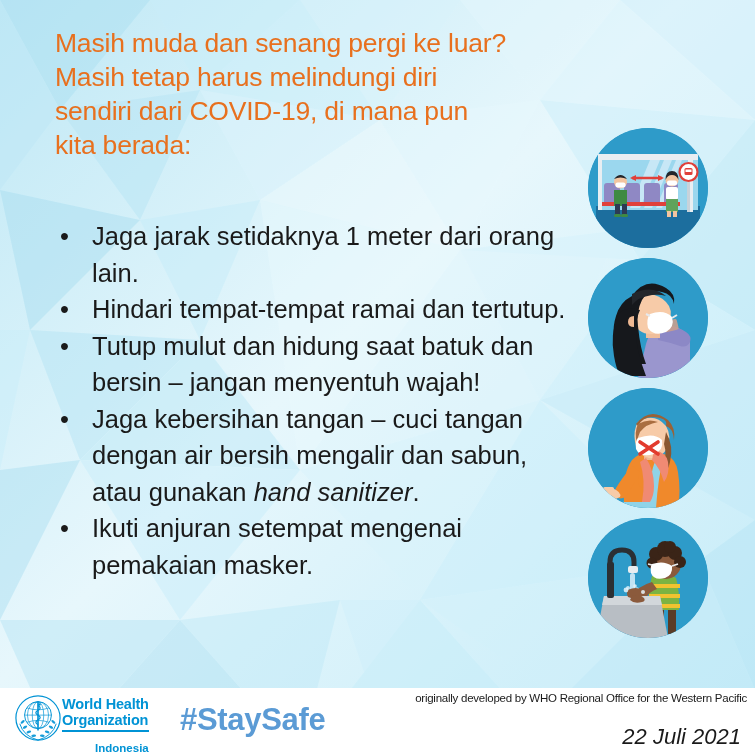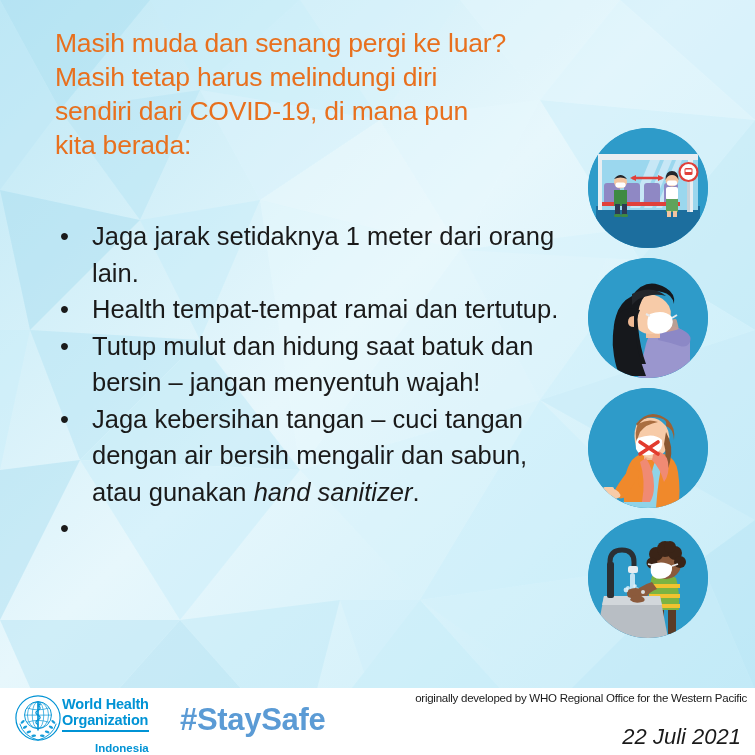--- a/index.html
+++ b/index.html
@@ -221,32 +221,33 @@
       <div>kita berada:</div>
     </div>
 
     <ul class="bullets">
       <li class="bullet-item">
         <span class="bullet-dot">•</span>
         <span class="bullet-text">Jaga jarak setidaknya 1 meter dari orang lain.</span>
       </li>
       <li class="bullet-item">
         <span class="bullet-dot">•</span>
-        <span class="bullet-text">Health tempat-tempat ramai dan tertutup.</span>
+        <span class="bullet-text">Hindari tempat-tempat ramai dan tertutup.</span>
       </li>
       <li class="bullet-item">
         <span class="bullet-dot">•</span>
         <span class="bullet-text">Tutup mulut dan hidung saat batuk dan bersin – jangan menyentuh wajah!</span>
       </li>
       <li class="bullet-item">
         <span class="bullet-dot">•</span>
         <span class="bullet-text"><span>Jaga kebersihan tangan – cuci tangan dengan air bersih mengalir dan sabun, atau gunakan </span><i>hand sanitizer</i><span>.</span></span>
       </li>
       <li class="bullet-item">
         <span class="bullet-dot">•</span>
+        <span class="bullet-text">Ikuti anjuran setempat mengenai pemakaian masker.</span>
       </li>
     </ul>
 
     <div class="circle" id="circle-1">
       <svg viewBox="0 0 120 120">
         <circle cx="60" cy="60" r="60" fill="#2E9BC9"></circle>
         <rect x="8" y="78" width="104" height="42" fill="#1C6E9E"></rect>
         <rect x="10" y="30" width="100" height="52" fill="#9BD7EE"></rect>
         <rect x="10" y="26" width="100" height="6" fill="#E8EEF2"></rect>
         <g fill="#CFEAF7" opacity="0.85">

